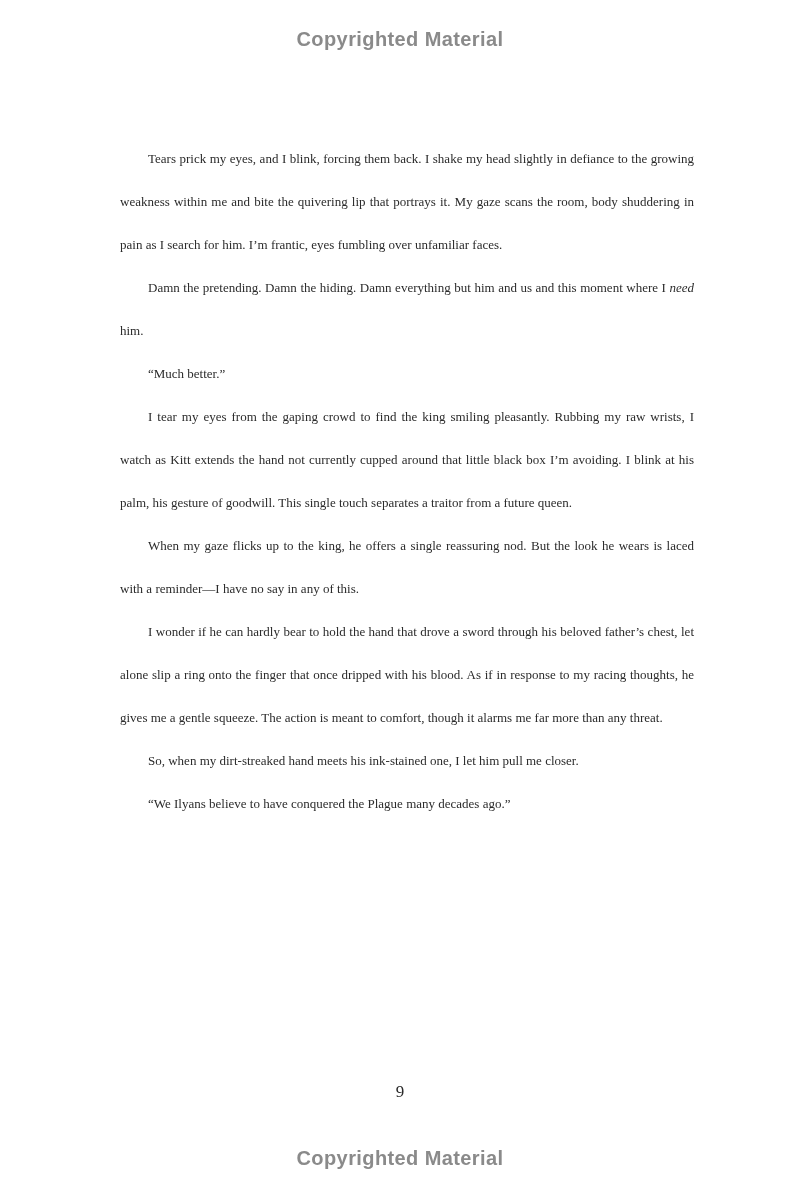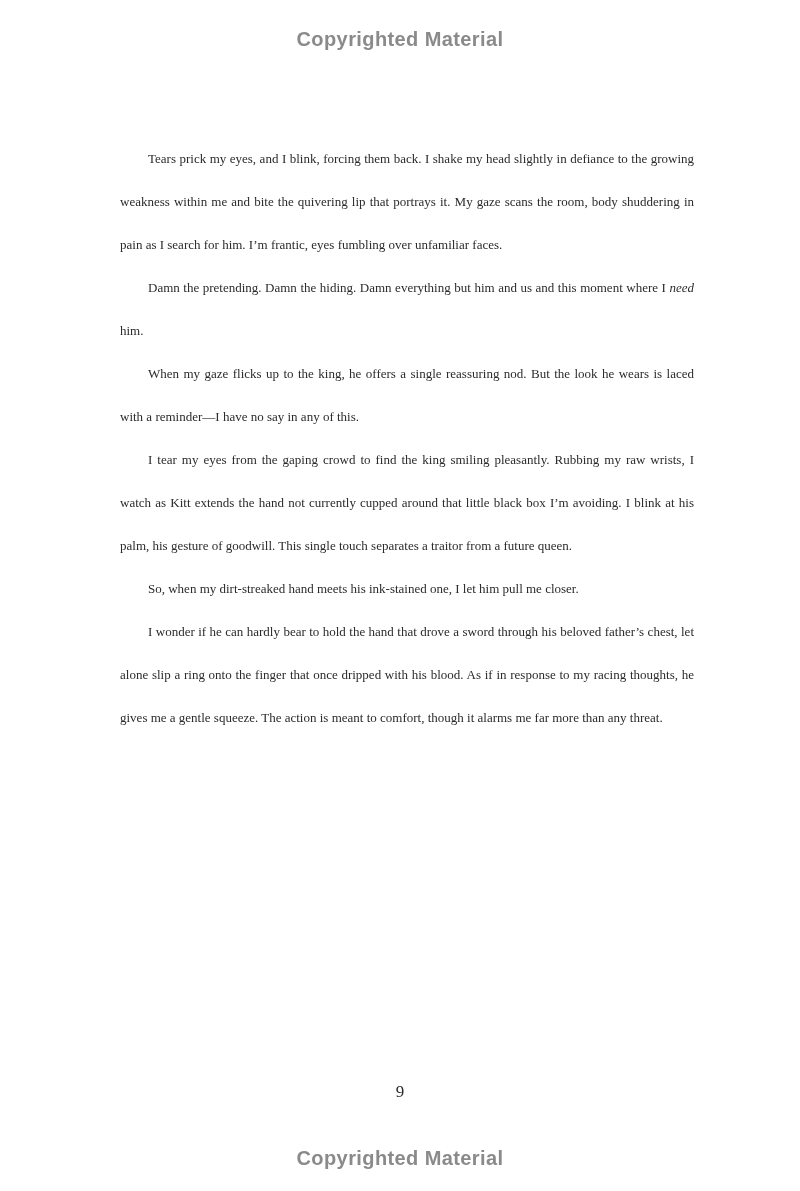--- a/index.html
+++ b/index.html
@@ -59,22 +59,24 @@
 </style>
 </head>
 <body>
 
 <div class="page">
   <div class="notice top">Copyrighted Material</div>
 
   <main class="body-text">
       <p><span>Tears prick my eyes, and I blink, forcing them back. I shake my head slightly in defiance to the growing weakness within me and bite the quivering lip that portrays it. My gaze scans the room, body shuddering in pain as I search for him. I’m frantic, eyes fumbling over unfamiliar faces.</span></p>
       <p><span>Damn the pretending. Damn the hiding. Damn everything but him and us and this moment where I </span><em>need</em><span> him.</span></p>
+      <p><span>“Much better.”</span></p>
+      <p><span>I tear my eyes from the gaping crowd to find the king smiling pleasantly. Rubbing my raw wrists, I watch as Kitt extends the hand not currently cupped around that little black box I’m avoiding. I blink at his palm, his gesture of goodwill. This single touch separates a traitor from a future queen.</span></p>
       <p><span>When my gaze flicks up to the king, he offers a single reassuring nod. But the look he wears is laced with a reminder—I have no say in any of this.</span></p>
-      <p><span>I tear my eyes from the gaping crowd to find the king smiling pleasantly. Rubbing my raw wrists, I watch as Kitt extends the hand not currently cupped around that little black box I’m avoiding. I blink at his palm, his gesture of goodwill. This single touch separates a traitor from a future queen.</span></p>
+      <p><span>I wonder if he can hardly bear to hold the hand that drove a sword through his beloved father’s chest, let alone slip a ring onto the finger that once dripped with his blood. As if in response to my racing thoughts, he gives me a gentle squeeze. The action is meant to comfort, though it alarms me far more than any threat.</span></p>
       <p><span>So, when my dirt-streaked hand meets his ink-stained one, I let him pull me closer.</span></p>
-      <p><span>I wonder if he can hardly bear to hold the hand that drove a sword through his beloved father’s chest, let alone slip a ring onto the finger that once dripped with his blood. As if in response to my racing thoughts, he gives me a gentle squeeze. The action is meant to comfort, though it alarms me far more than any threat.</span></p>
+      <p><span>“We Ilyans believe to have conquered the Plague many decades ago.”</span></p>
     </main>
 
   <div class="page-number">9</div>
 
   <div class="notice bottom">Copyrighted Material</div>
 </div>
 
 </body></html>

